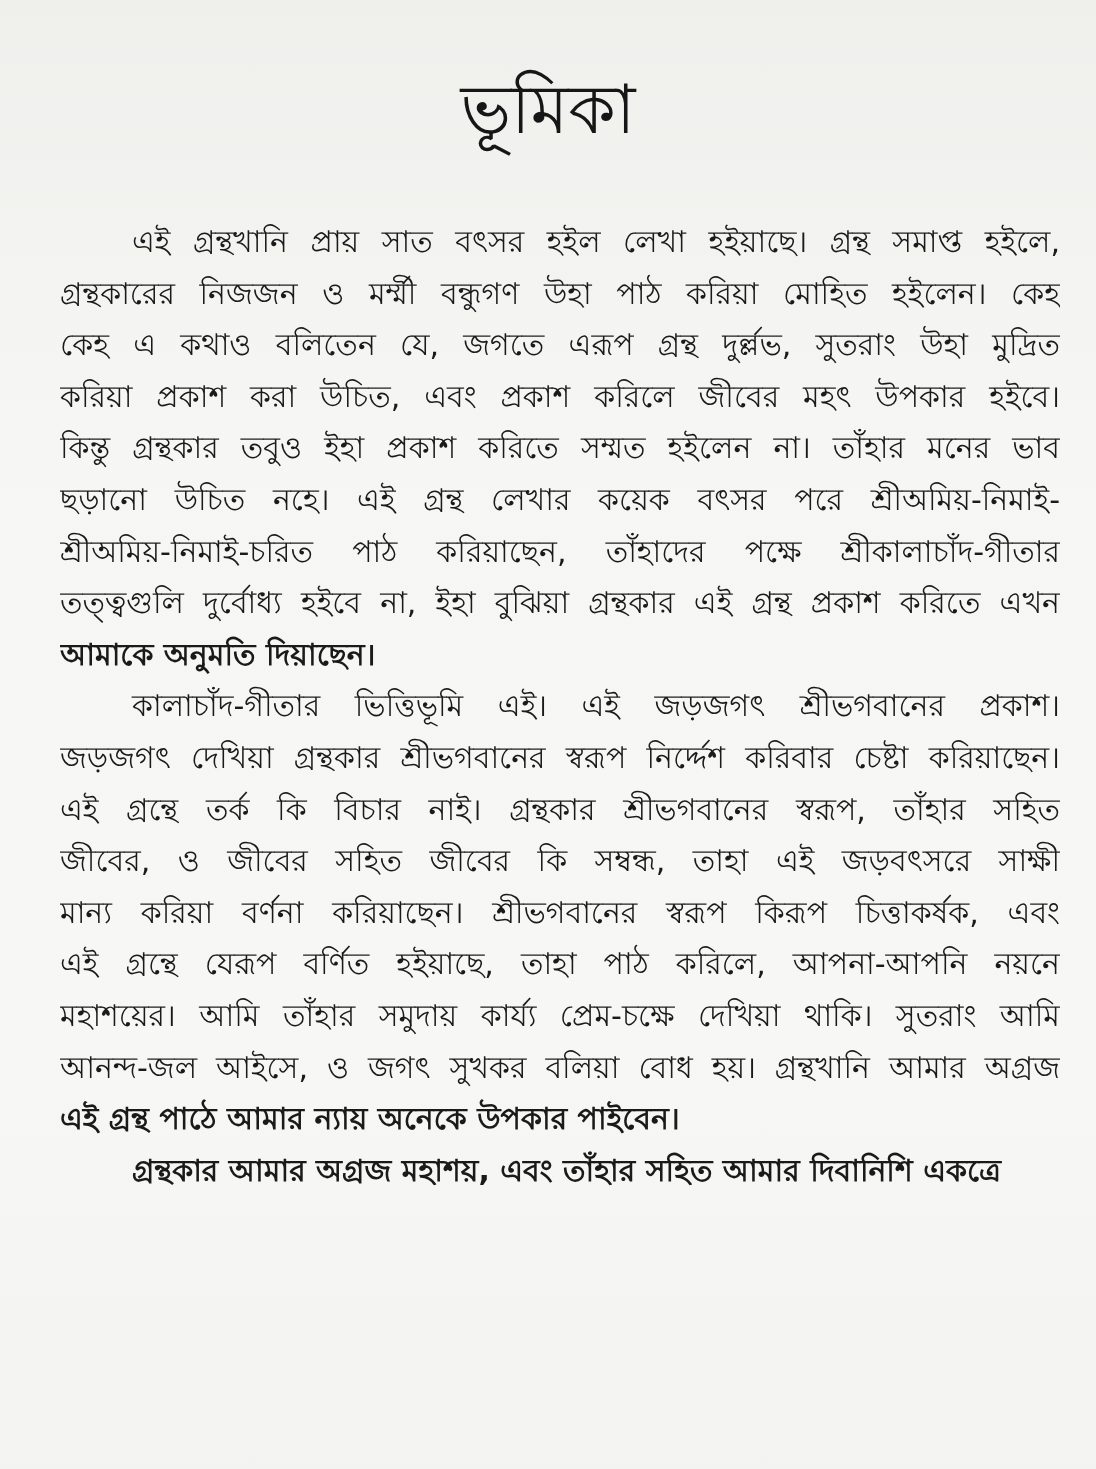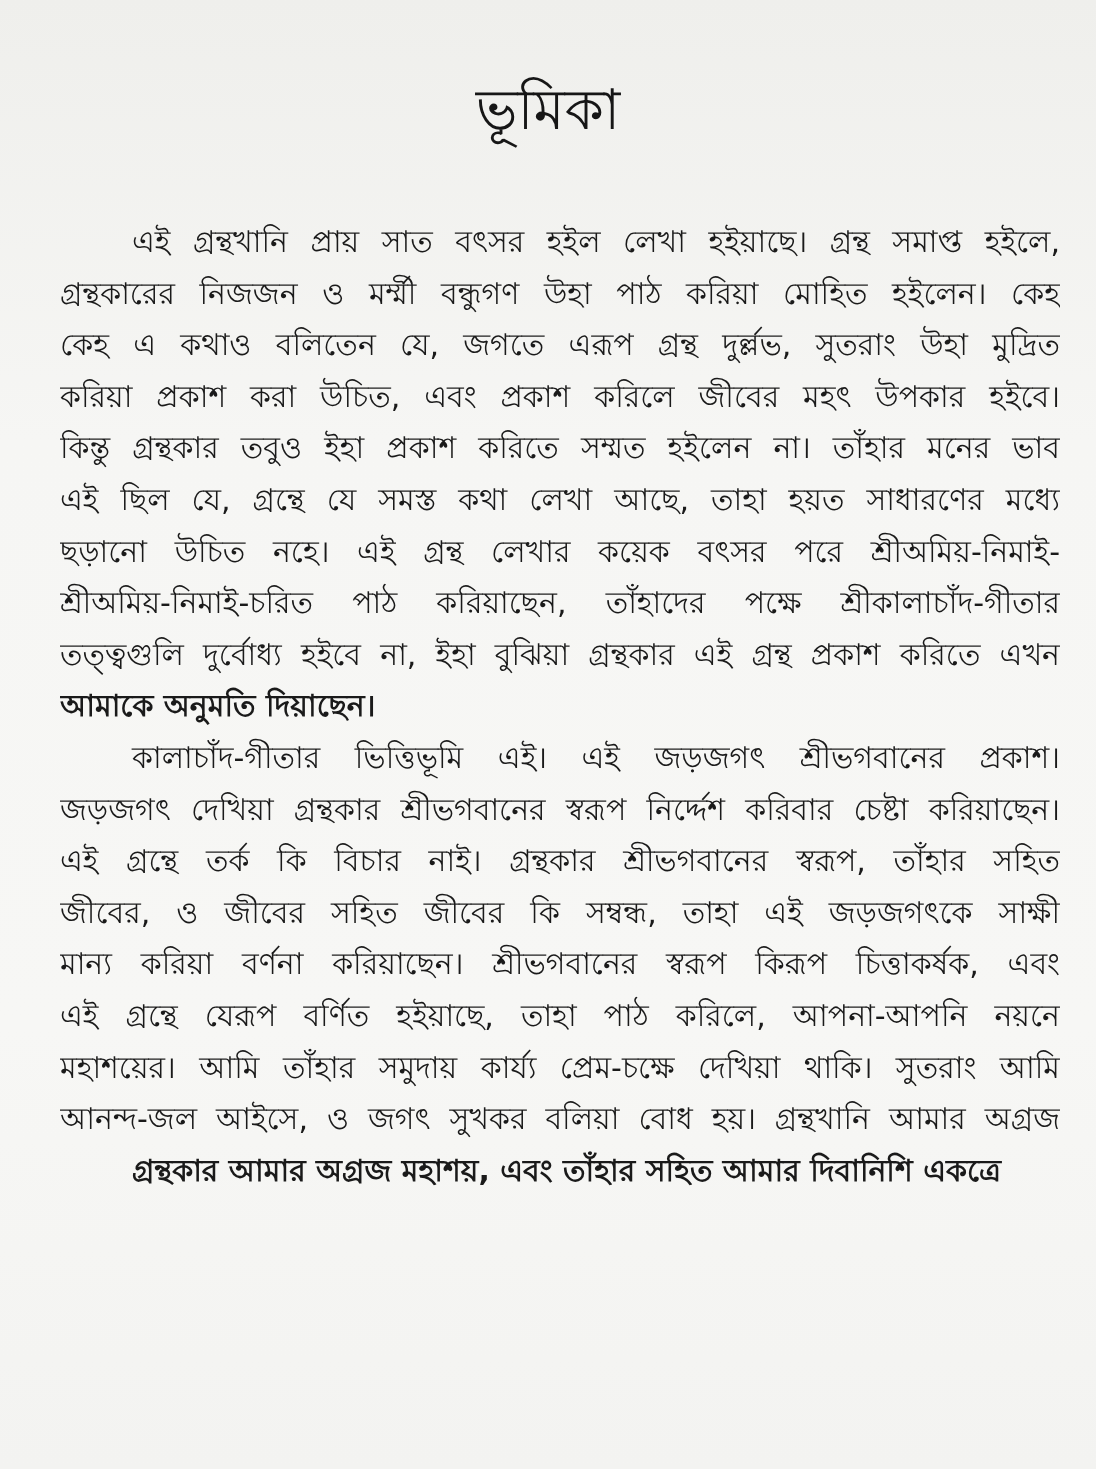--- a/index.html
+++ b/index.html
@@ -16,21 +16,21 @@
     position: absolute;
     left: 0; top: 0;
     width: 1096px; height: 1469px;
     background: linear-gradient(180deg, #efefec 0%, #f6f6f4 30%, #f7f7f5 70%, #f3f3f1 100%);
   }
   .title {
     position: absolute;
     top: 62px;
     left: 0; width: 1096px;
     text-align: center;
-    font-size: 56px;
+    font-size: 68px;
     line-height: 96px;
     font-weight: normal;
     margin: 0;
     color: #161616;
   }
   .body-text {
     position: absolute;
     top: 216px;
     left: 60px;
     width: 1000px;
@@ -55,35 +55,35 @@
   <h1 class="title">ভূমিকা</h1>
 
   <div class="body-text">
 
     <div>
       <span class="line indent">এই গ্রন্থখানি প্রায় সাত বৎসর হইল লেখা হইয়াছে। গ্রন্থ সমাপ্ত হইলে,</span>
       <span class="line">গ্রন্থকারের নিজজন ও মর্ম্মী বন্ধুগণ উহা পাঠ করিয়া মোহিত হইলেন। কেহ</span>
       <span class="line">কেহ এ কথাও বলিতেন যে, জগতে এরূপ গ্রন্থ দুর্ল্লভ, সুতরাং উহা মুদ্রিত</span>
       <span class="line">করিয়া প্রকাশ করা উচিত, এবং প্রকাশ করিলে জীবের মহৎ উপকার হইবে।</span>
       <span class="line">কিন্তু গ্রন্থকার তবুও ইহা প্রকাশ করিতে সম্মত হইলেন না। তাঁহার মনের ভাব</span>
-      <span class="line">এই ছিল যে, গ্রন্থে যে সমস্ত কথা লেখা আছে, তাহা হয়ত সাধারণের মধ্যে</span>
       <span class="line">ছড়ানো উচিত নহে। এই গ্রন্থ লেখার কয়েক বৎসর পরে শ্রীঅমিয়-নিমাই-</span>
       <span class="line">শ্রীঅমিয়-নিমাই-চরিত পাঠ করিয়াছেন, তাঁহাদের পক্ষে শ্রীকালাচাঁদ-গীতার</span>
       <span class="line">তত্ত্বগুলি দুর্বোধ্য হইবে না, ইহা বুঝিয়া গ্রন্থকার এই গ্রন্থ প্রকাশ করিতে এখন</span>
       <span class="line last">আমাকে অনুমতি দিয়াছেন।</span>
     </div>
 
     <div>
       <span class="line indent">কালাচাঁদ-গীতার ভিত্তিভূমি এই। এই জড়জগৎ শ্রীভগবানের প্রকাশ।</span>
       <span class="line">জড়জগৎ দেখিয়া গ্রন্থকার শ্রীভগবানের স্বরূপ নির্দ্দেশ করিবার চেষ্টা করিয়াছেন।</span>
       <span class="line">এই গ্রন্থে তর্ক কি বিচার নাই। গ্রন্থকার শ্রীভগবানের স্বরূপ, তাঁহার সহিত</span>
-      <span class="line">জীবের, ও জীবের সহিত জীবের কি সম্বন্ধ, তাহা এই জড়জগৎকে সাক্ষী</span>
+      <span class="line">জীবের, ও জীবের সহিত জীবের কি সম্বন্ধ, তাহা এই জড়বৎসরে সাক্ষী</span>
       <span class="line">মান্য করিয়া বর্ণনা করিয়াছেন। শ্রীভগবানের স্বরূপ কিরূপ চিত্তাকর্ষক, এবং</span>
       <span class="line">এই গ্রন্থে যেরূপ বর্ণিত হইয়াছে, তাহা পাঠ করিলে, আপনা-আপনি নয়নে</span>
       <span class="line">মহাশয়ের। আমি তাঁহার সমুদায় কার্য্য প্রেম-চক্ষে দেখিয়া থাকি। সুতরাং আমি</span>
       <span class="line">আনন্দ-জল আইসে, ও জগৎ সুখকর বলিয়া বোধ হয়। গ্রন্থখানি আমার অগ্রজ</span>
+      <span class="line last">এই গ্রন্থ পাঠে আমার ন্যায় অনেকে উপকার পাইবেন।</span>
     </div>
 
     <div>
       <span class="line indent last">গ্রন্থকার আমার অগ্রজ মহাশয়, এবং তাঁহার সহিত আমার দিবানিশি একত্রে</span>
     </div>
   </div>
 </div>
 
 </body></html>

